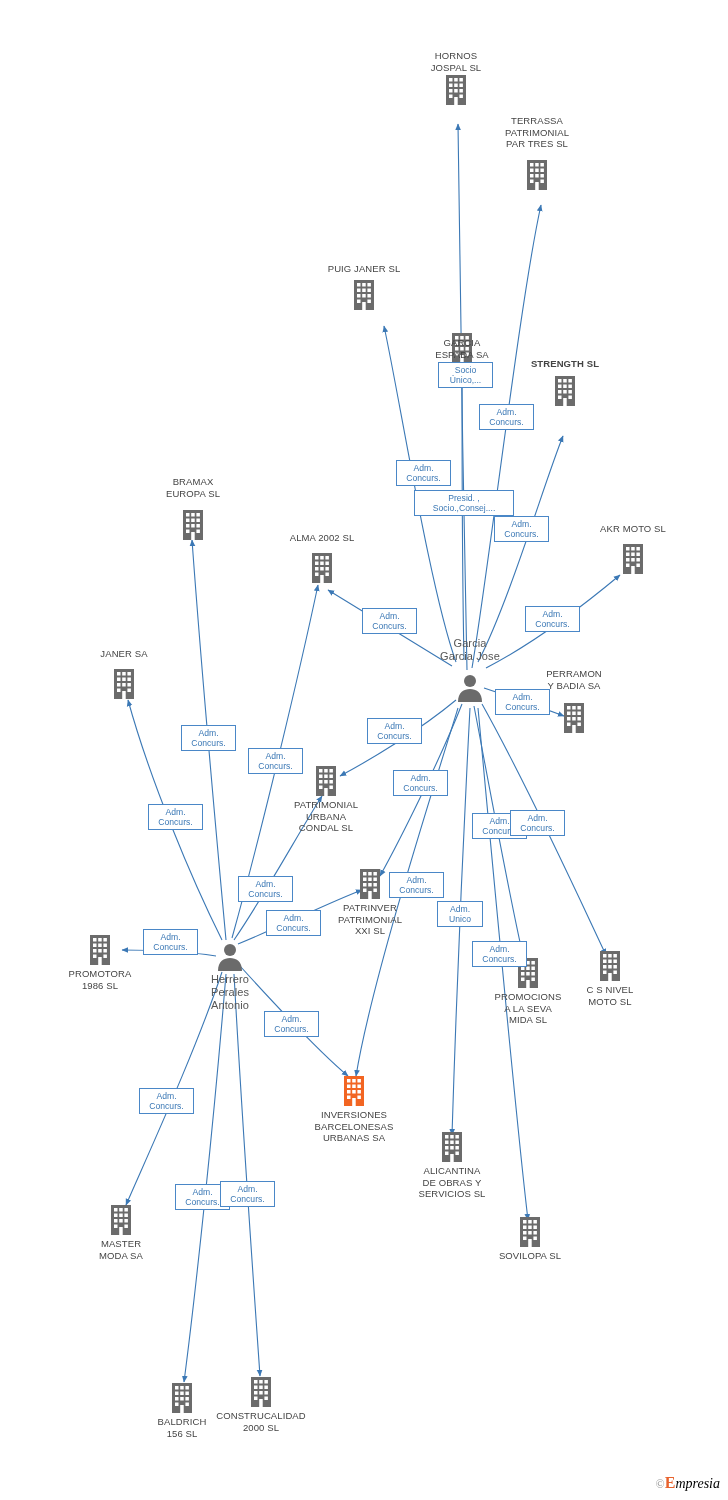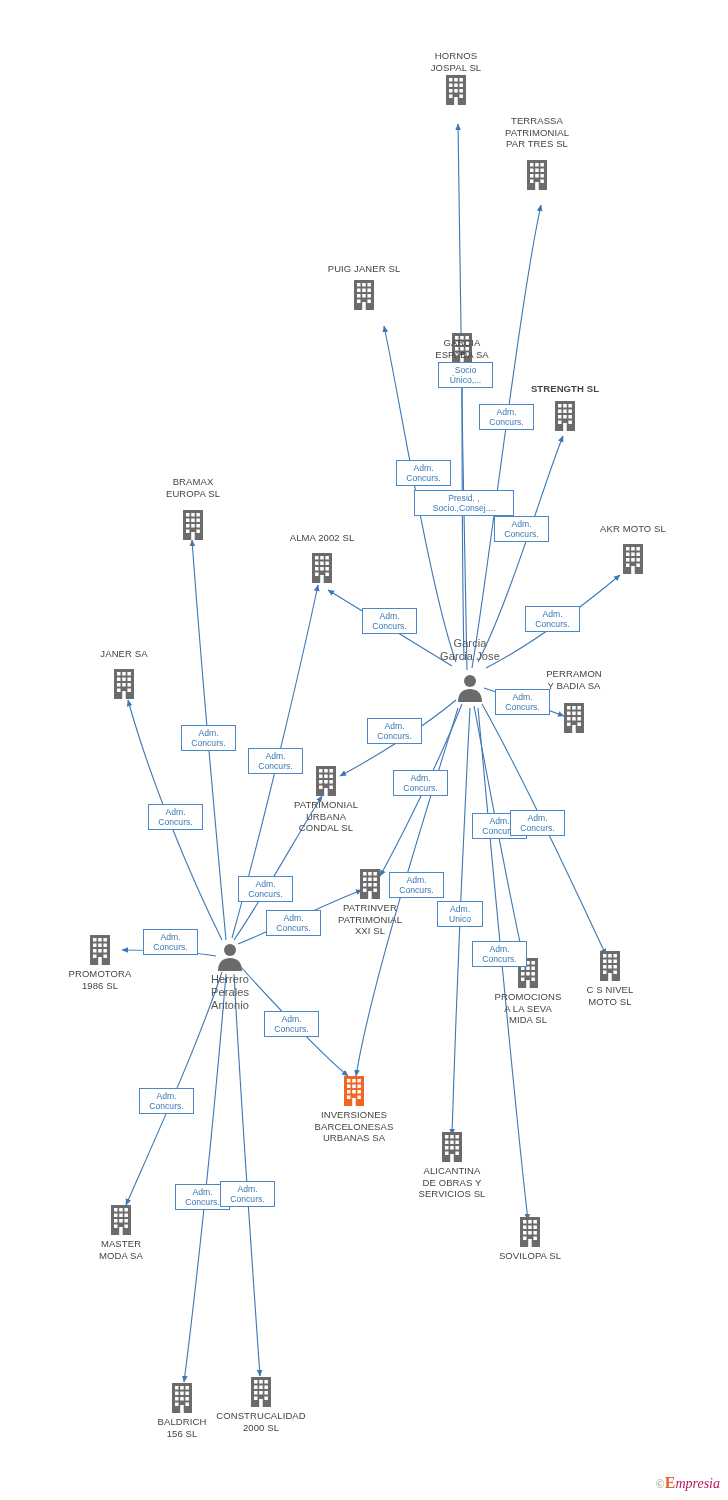--- a/index.html
+++ b/index.html
@@ -79,21 +79,21 @@
   .watermark .c {
     color: #9a9a9a;
     font-size: 12px;
   }
   .watermark .e {
     color: #e8622c;
     font-weight: bold;
     font-size: 16px;
   }
   .watermark .w {
-    color: #be185d;
+    color: #000000;
     font-style: italic;
   }
 </style>
 </head>
 <body>
 
 <div id="canvas">
 
   <svg id="edges" viewBox="0 0 728 1500">
     <defs>
@@ -200,21 +200,21 @@
             <rect x="8" y="16" width="3.5" height="3.5" fill="#ffffff"></rect>
             <rect x="13.2" y="16" width="3.5" height="3.5" fill="#ffffff"></rect>
             <rect x="18.4" y="16" width="3.5" height="3.5" fill="#ffffff"></rect>
             <rect x="8" y="21.5" width="3.5" height="3.5" fill="#ffffff"></rect>
             <rect x="18.4" y="21.5" width="3.5" height="3.5" fill="#ffffff"></rect>
             <rect x="13.2" y="24" width="3.5" height="8" fill="#ffffff"></rect>
           </svg></span>
         <span class="label" style="position: absolute; left: 0px; width: 110px; top: 5px;">GARCIA
 ESPADA SA</span>
       </div>
-      <div class="node company" style="left: 565px; top: 399px; font-weight: bold;">
+      <div class="node company" style="left: 565px; top: 374px; font-weight: bold;">
         <span class="glyph"><svg width="30" height="34" viewBox="0 0 30 34" aria-hidden="true">
             <rect x="5" y="2" width="20" height="30" fill="#6b6b6b"></rect>
             <rect x="8" y="5" width="3.5" height="3.5" fill="#ffffff"></rect>
             <rect x="13.2" y="5" width="3.5" height="3.5" fill="#ffffff"></rect>
             <rect x="18.4" y="5" width="3.5" height="3.5" fill="#ffffff"></rect>
             <rect x="8" y="10.5" width="3.5" height="3.5" fill="#ffffff"></rect>
             <rect x="13.2" y="10.5" width="3.5" height="3.5" fill="#ffffff"></rect>
             <rect x="18.4" y="10.5" width="3.5" height="3.5" fill="#ffffff"></rect>
             <rect x="8" y="16" width="3.5" height="3.5" fill="#ffffff"></rect>
             <rect x="13.2" y="16" width="3.5" height="3.5" fill="#ffffff"></rect>

